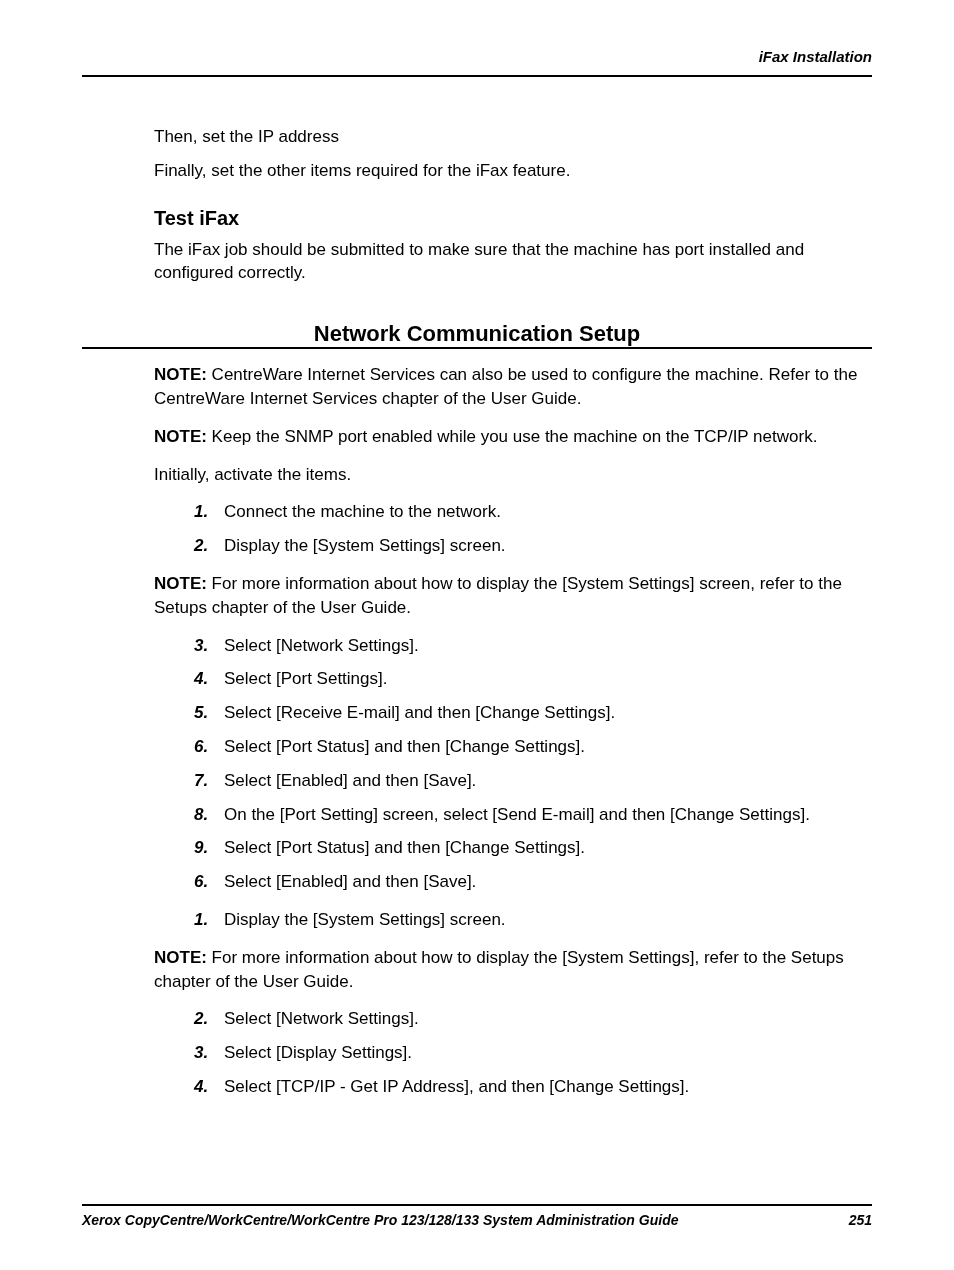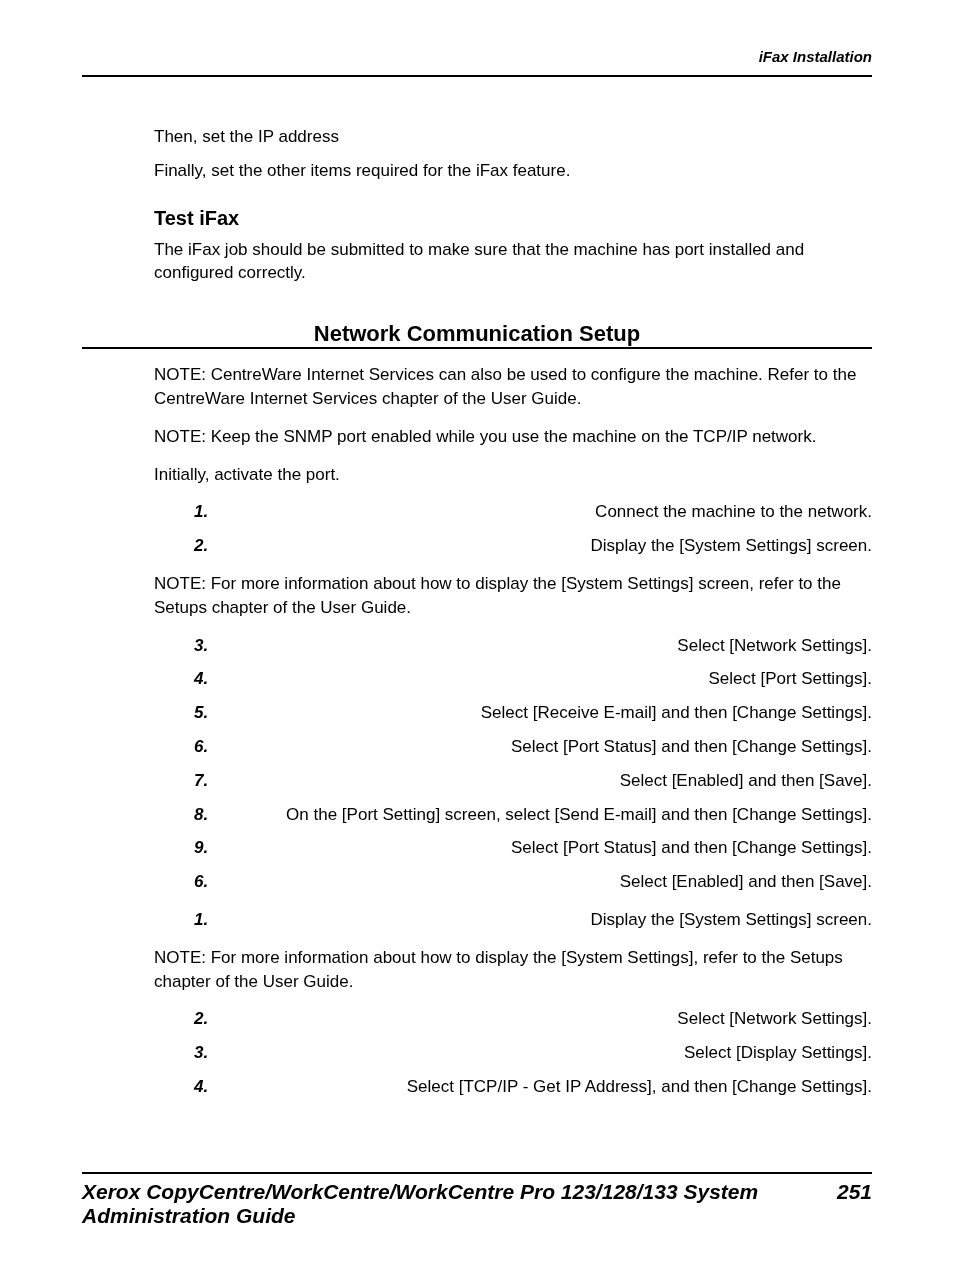--- a/index.html
+++ b/index.html
@@ -45,21 +45,21 @@
     font-weight: bold;
     margin-top: 36px;
     margin-bottom: 4px;
     border-bottom: 2px solid #000;
     text-align: center;
   }
   .section-body {
     margin-top: 14px;
   }
   .note-label {
-    font-weight: normal;
+    font-weight: bold;
   }
   .spaced {
     margin-top: 14px;
     margin-bottom: 14px;
   }
   ol.steps {
     list-style: none;
     padding: 0;
     margin: 14px 0 14px 112px;
   }
@@ -71,34 +71,33 @@
     margin-bottom: 10px;
   }
   ol.steps li .num {
     font-weight: bold;
     font-style: italic;
     min-width: 30px;
     flex-shrink: 0;
   }
   ol.steps li .txt {
     flex: 1;
-    text-align: right;
   }
   .footer {
     position: absolute;
     bottom: 42px;
     left: 82px;
     right: 82px;
     border-top: 2px solid #000;
     padding-top: 6px;
     display: flex;
     justify-content: space-between;
     font-style: italic;
     font-weight: bold;
-    font-size: 21px;
+    font-size: 14px;
   }
 </style>
 </head>
 <body>
 
 <div class="page">
 
   <div class="header-right">iFax Installation</div>
 
   <p class="body-text indent">Then, set the IP address</p>
@@ -112,21 +111,21 @@
   <div class="section-body">
 
     <p class="body-text indent spaced">
       <span class="note-label">NOTE:</span><span> CentreWare Internet Services can also be used to configure the machine. Refer to the CentreWare Internet Services chapter of the User Guide.</span>
     </p>
 
     <p class="body-text indent spaced">
       <span class="note-label">NOTE:</span><span> Keep the SNMP port enabled while you use the machine on the TCP/IP network.</span>
     </p>
 
-    <p class="body-text indent spaced">Initially, activate the port.</p>
+    <p class="body-text indent spaced">Initially, activate the items.</p>
 
     <ol class="steps">
         <li>
           <span class="num">1.</span>
           <span class="txt">Connect the machine to the network.</span>
         </li>
         <li>
           <span class="num">2.</span>
           <span class="txt">Display the [System Settings] screen.</span>
         </li>

